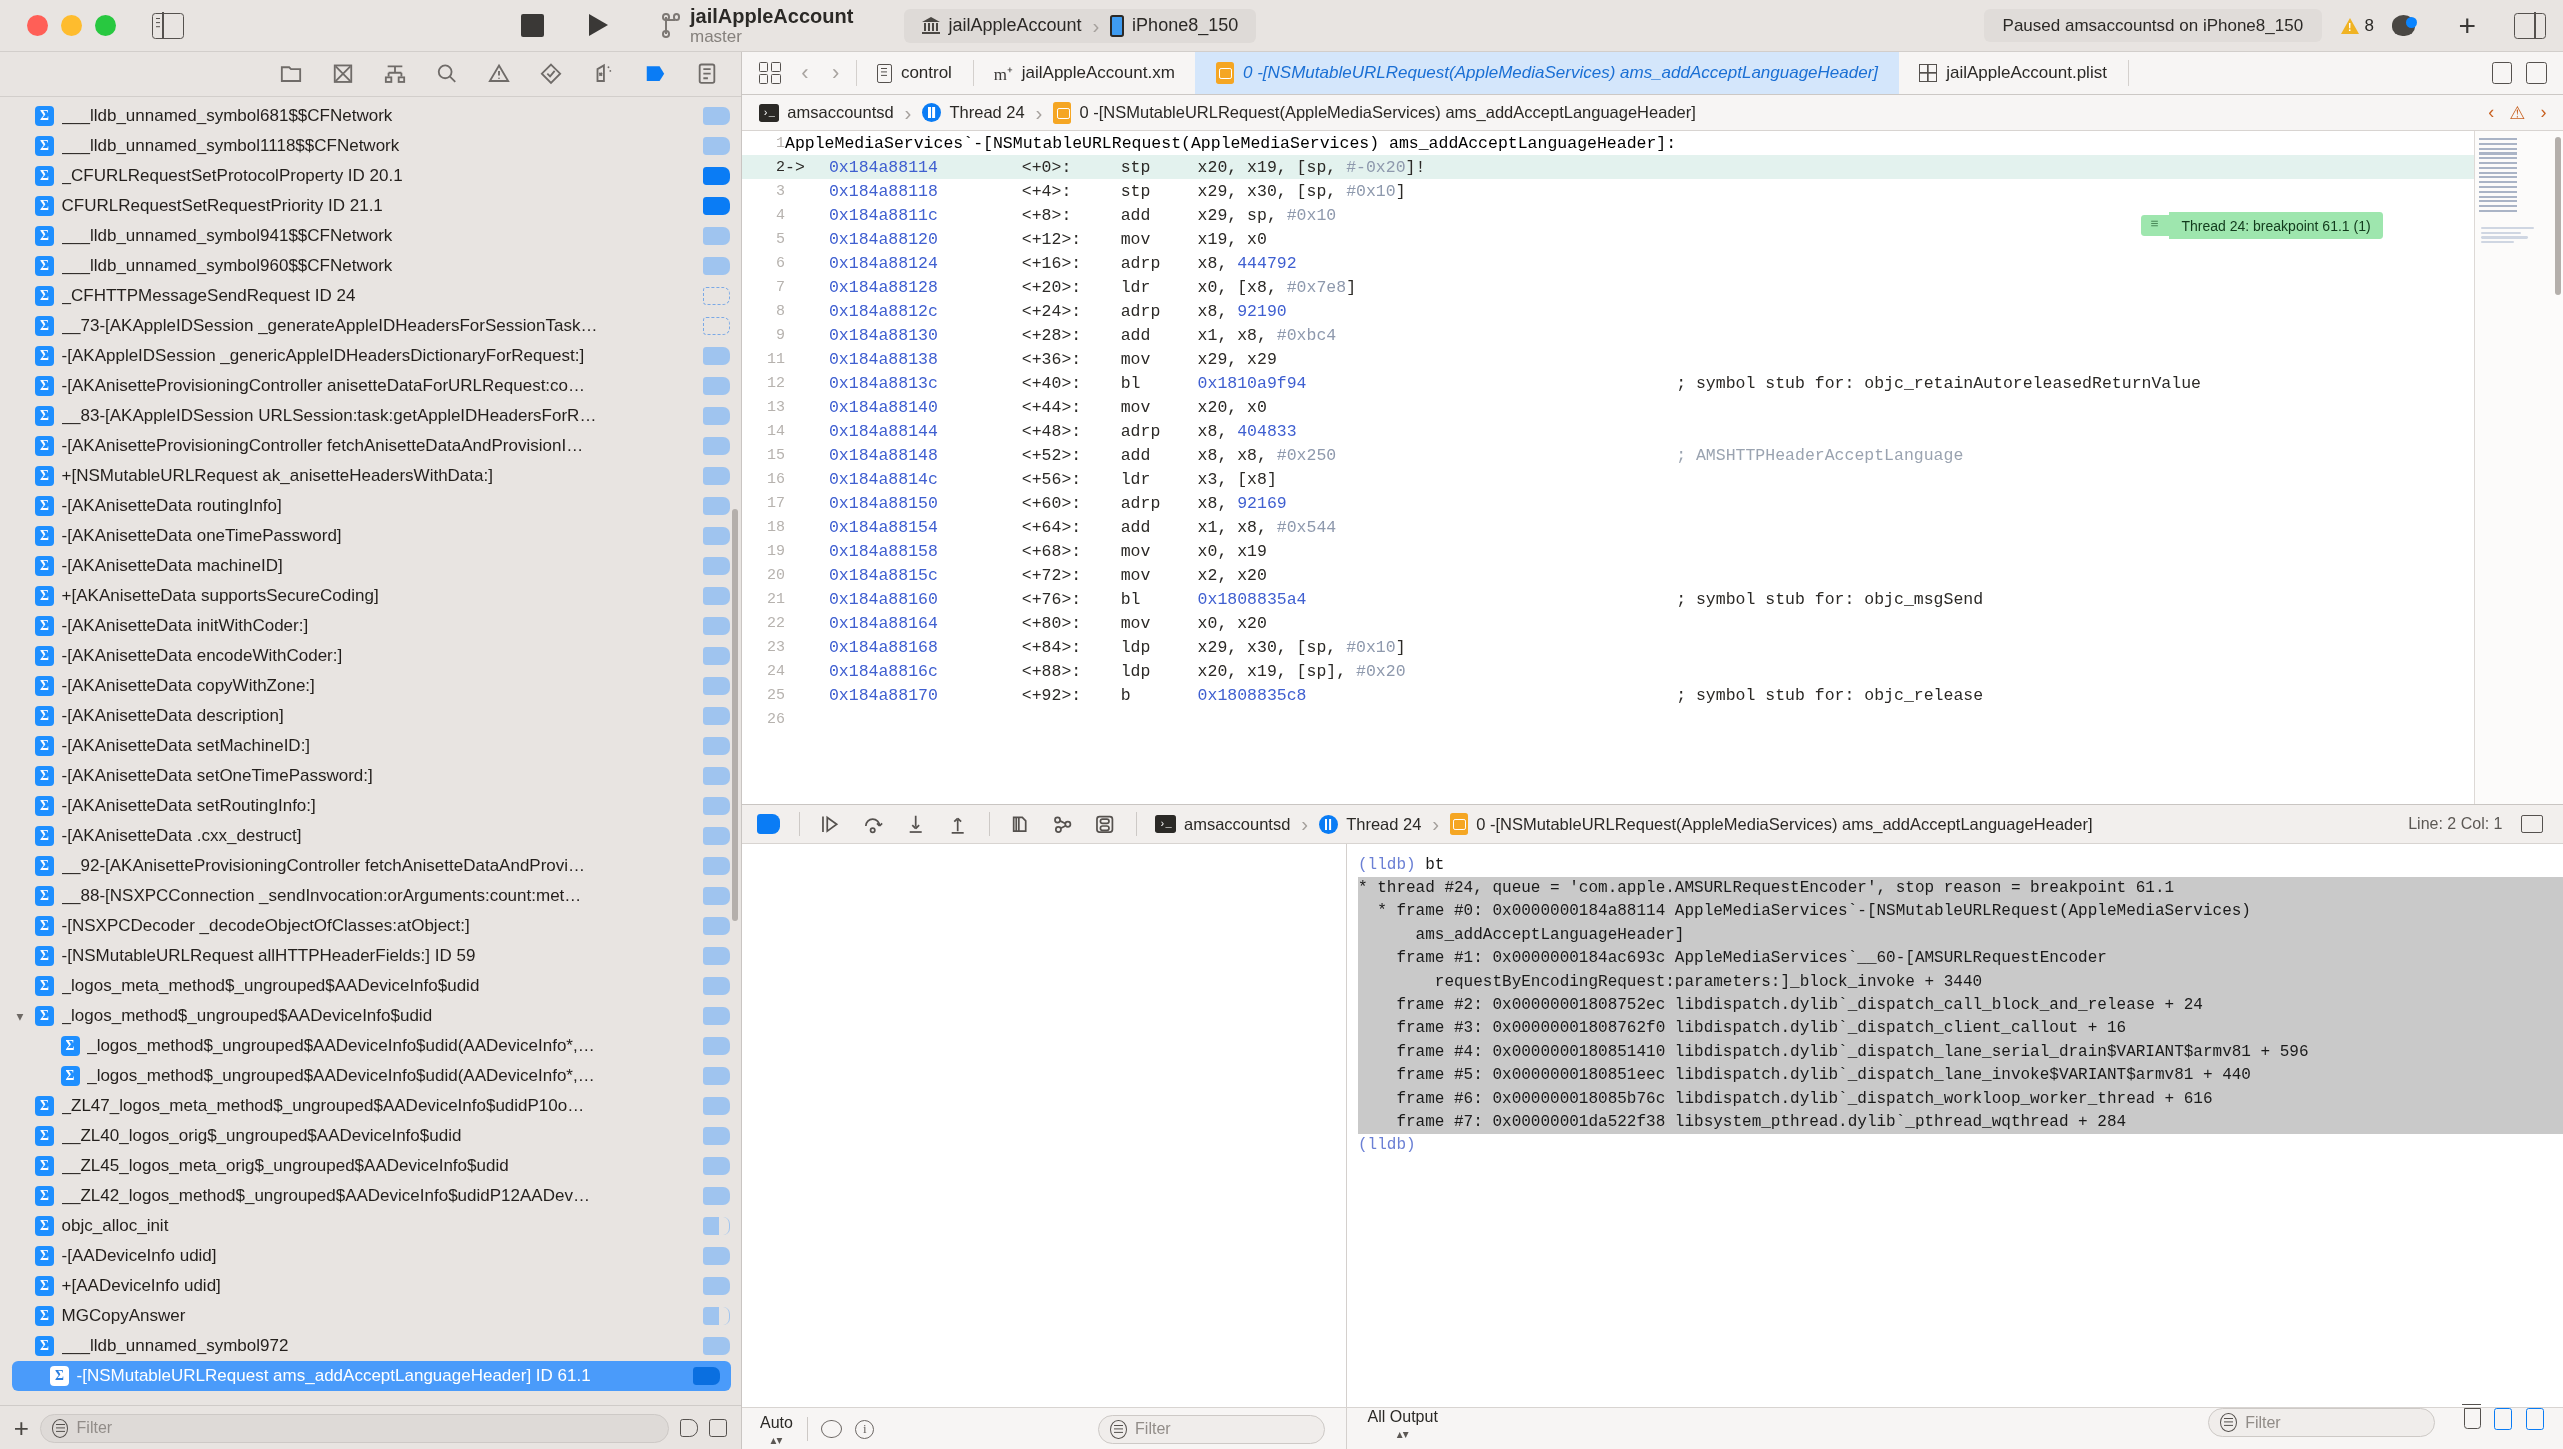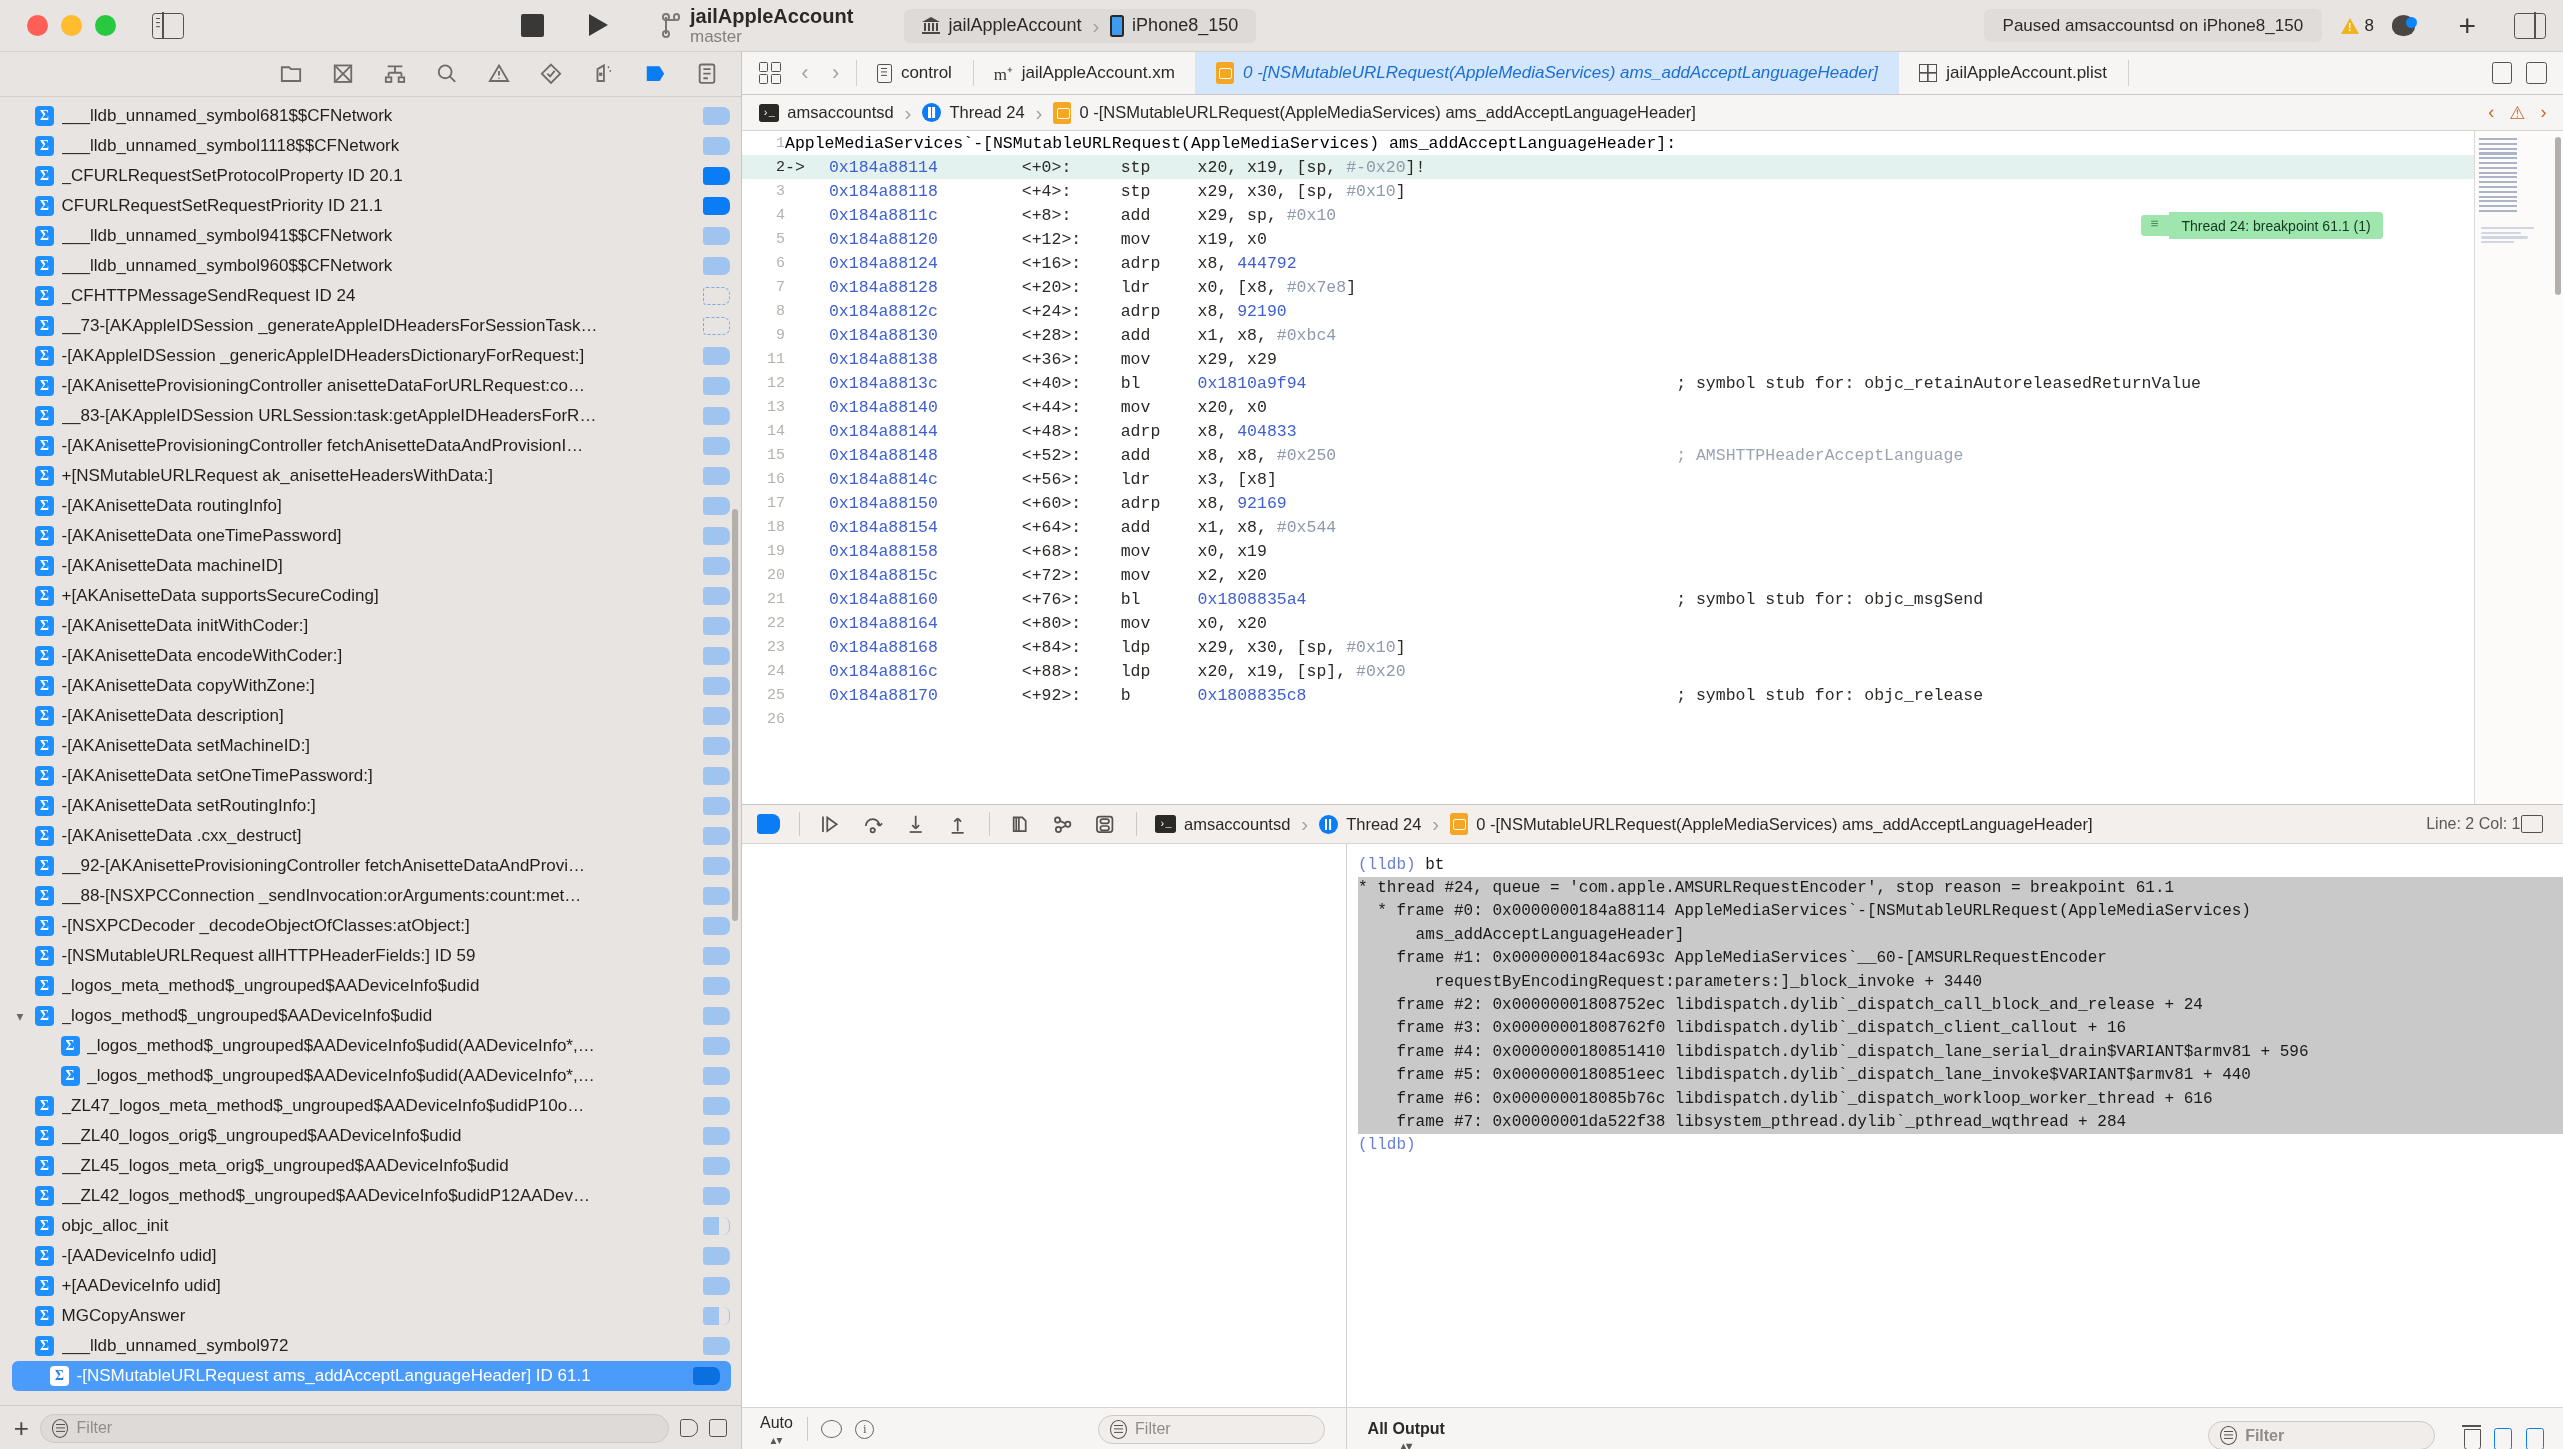--- a/index.html
+++ b/index.html
@@ -186,21 +186,21 @@
   .mm-scroll{position:absolute;right:2.1px;top:5.5px;width:6.2px;height:158px;background:#b4afab;border-radius:3.4px;}
 
   
   .dbg-bar { height: 40px; background:#f2efed; border-top:0.7px solid #c9c5c2;
      border-bottom:0.7px solid #d8d4d1; display:flex; align-items:center; padding: 0 15px; gap: 19px; flex:none;}
   .dbg-ic { width: 23.4px; height: 20.6px; position:relative; flex:none; }
   .dbg-bpbtn { width: 23.4px; height: 20.6px; background:#0a7cf5; border-radius: 3.4px 7.6px 7.6px 3.4px; flex:none;}
   .dbg-sep { width:0.7px; height: 23.4px; background:#cdc9c6; }
   .dbg-crumbs { display:flex; align-items:center; gap: 8.2px; font-size: 16.5px; color:#2b2926;
      white-space:nowrap; overflow:hidden; }
-  .dbg-right { margin-left:auto; display:flex; align-items:center; padding-right: 5.5px;}
+  .dbg-right { margin-left:auto; display:flex; align-items:center; gap: 18px; padding-right: 5.5px;}
   .linecol { font-size: 16px; color:#5c5854; }
   .scr-ic { width:22px;height:18px;border:1.7px solid #55514e;border-radius:2.1px;}
 
   .dbg-panes { height: 563px; display:flex; flex:none; background:#fff; }
   .vars-pane { width: 605px; border-right:0.7px solid #d4d0cd; display:flex; flex-direction:column; }
   .console-pane { flex:1; display:flex; flex-direction:column; min-width:0; background:#fff;}
   .console-out { flex:1; overflow:hidden; padding: 9.6px 0 0 11px; font-family:"Liberation Mono",monospace;
      font-size: 16px; line-height: 23.4px; color:#1a1a1a; }
   .console-out .sel { background:#c9c9c9; }
   .console-out .prompt { color:#6a7fd4; }
@@ -209,21 +209,21 @@
      background:#f7f5f4; flex:none; }
   .vf { display:flex; align-items:center; gap: 13.7px; padding-left: 18px; width: 605px;
      border-right:0.7px solid #d4d0cd; height:100%; }
   .popup { font-size: 16px; color:#2b2926; display:flex; align-items:center; gap:4.1px;flex-direction:column; }
   .popup .car { font-size: 11.7px; color:#5c5854; line-height:.7; display:flex;flex-direction:column;}
   .eye-ic{width:20.6px;height:18px;border:1.7px solid #6b6663;border-radius:50%;}
   .info-ic{width:19px;height:19px;border:1.7px solid #6b6663;border-radius:50%;color:#6b6663;
     font-size:13px;display:flex;align-items:center;justify-content:center;font-family:"Liberation Serif",serif;}
   .ffbox{margin-left:auto;margin-right:20.6px;width:227px;height:29px;background:#f0edeb;
     border:0.7px solid #cdc9c6;border-radius:14.4px;display:flex;align-items:center;padding:0 11px;gap:8.2px;}
-  .cf { display:flex; align-items:flex-end; gap: 13.7px; padding-left: 20.6px; flex:1; height:100%;font-weight:bold;}
+  .cf { display:flex; align-items:flex-start; gap: 13.7px; padding-left: 20.6px; flex:1; height:100%;}
   .trash-ic{width:16.5px;height:20.6px;border:1.7px solid #55514e;border-radius:0 0 3.4px 3.4px;position:relative;}
   .trash-ic:before{content:"";position:absolute;left:-2.7px;top:-5.5px;width:19px;height:1.7px;background:#55514e;}
   .panel-ic{width:18px;height:22px;border:1.7px solid #0a7cf5;border-radius:2.7px;}
 </style>
 </head>
 <body>
 
 <div class="app">
 
   <div class="titlebar">

